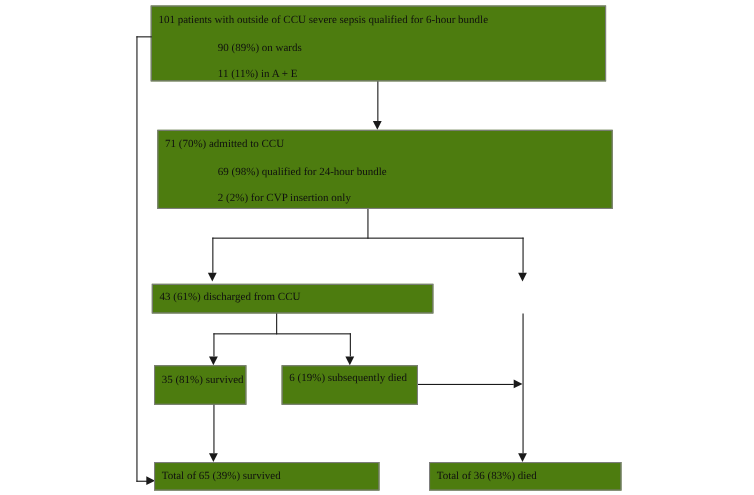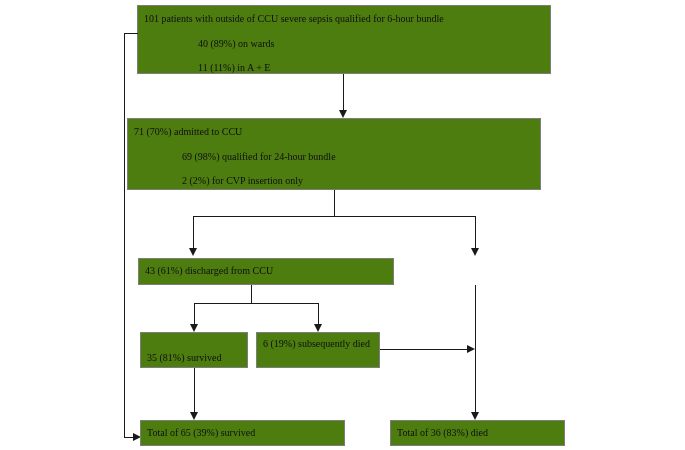--- a/index.html
+++ b/index.html
@@ -62,28 +62,28 @@
     border-left: 8px solid #1a1a1a;
   }
 </style>
 </head>
 <body>
 
 <div id="canvas">
 
   <div class="box" style="left:137px; top:5px; width:414px; height:69px;">
     <span class="line">101 patients with outside of CCU severe sepsis qualified for 6-hour bundle</span>
-    <span class="line indent1 gap">40 (89%) on wards</span>
+    <span class="line indent1 gap">90 (89%) on wards</span>
     <span class="line indent1 gap2">11 (11%) in A + E</span>
   </div>
 
   <div class="vline" style="left:343px; top:74px; height:36px;"></div>
   <div class="arrow-down" style="left:339px; top:110px;"></div>
 
-  <div class="box" style="left:127px; top:118px; width:414px; height:72px;">
+  <div class="box" style="left:143px; top:118px; width:414px; height:72px;">
     <span class="line">71 (70%) admitted to CCU</span>
     <span class="line indent2 gap">69 (98%) qualified for 24-hour bundle</span>
     <span class="line indent2 gap2">2 (2%) for CVP insertion only</span>
   </div>
 
   <div class="vline" style="left:334px; top:190px; height:27px;"></div>
   <div class="hline" style="left:193px; top:216px; width:283px;"></div>
   <div class="vline" style="left:193px; top:216px; height:32px;"></div>
   <div class="arrow-down" style="left:189px; top:248px;"></div>
   <div class="vline" style="left:475px; top:216px; height:32px;"></div>
@@ -94,21 +94,21 @@
   </div>
 
 
   <div class="vline" style="left:251px; top:285px; height:19px;"></div>
   <div class="hline" style="left:194px; top:303px; width:125px;"></div>
   <div class="vline" style="left:194px; top:303px; height:21px;"></div>
   <div class="arrow-down" style="left:190px; top:324px;"></div>
   <div class="vline" style="left:318px; top:303px; height:21px;"></div>
   <div class="arrow-down" style="left:314px; top:324px;"></div>
 
-  <div class="box" style="left:140px; top:332px; width:108px; height:36px; padding-top:17px;">
+  <div class="box" style="left:140px; top:332px; width:84px; height:36px; padding-top:5px;">
     <span class="line">35 (81%) survived</span>
   </div>
 
   <div class="box wrapbox" style="left:256px; top:332px; width:124px; height:36px; padding-top:3px;">
     <span class="line">6 (19%) subsequently died</span>
   </div>
 
   <div class="hline" style="left:380px; top:349px; width:87px;"></div>
   <div class="arrow-right" style="left:467px; top:345px;"></div>
 

